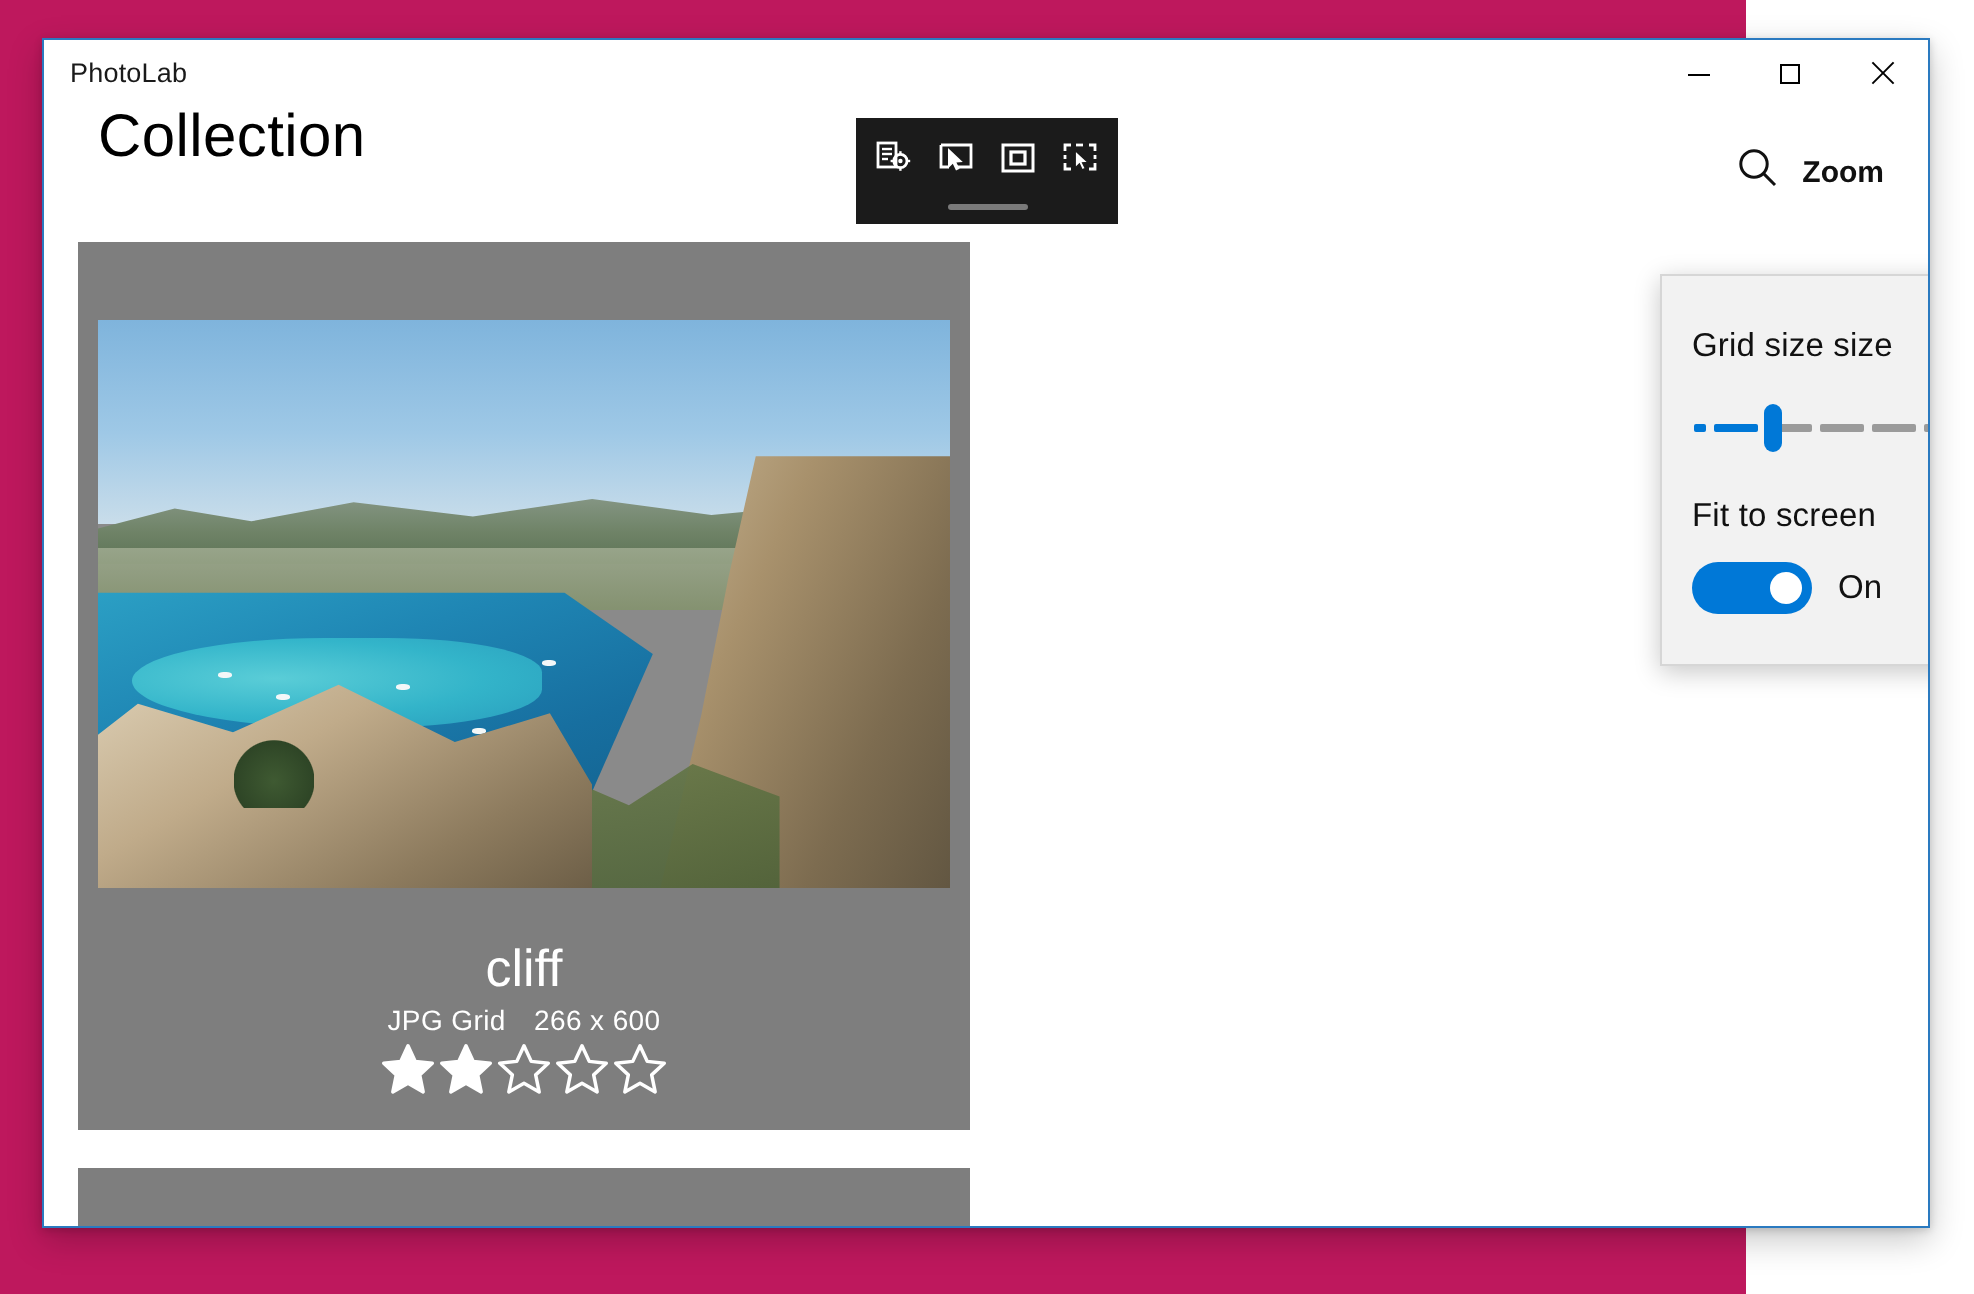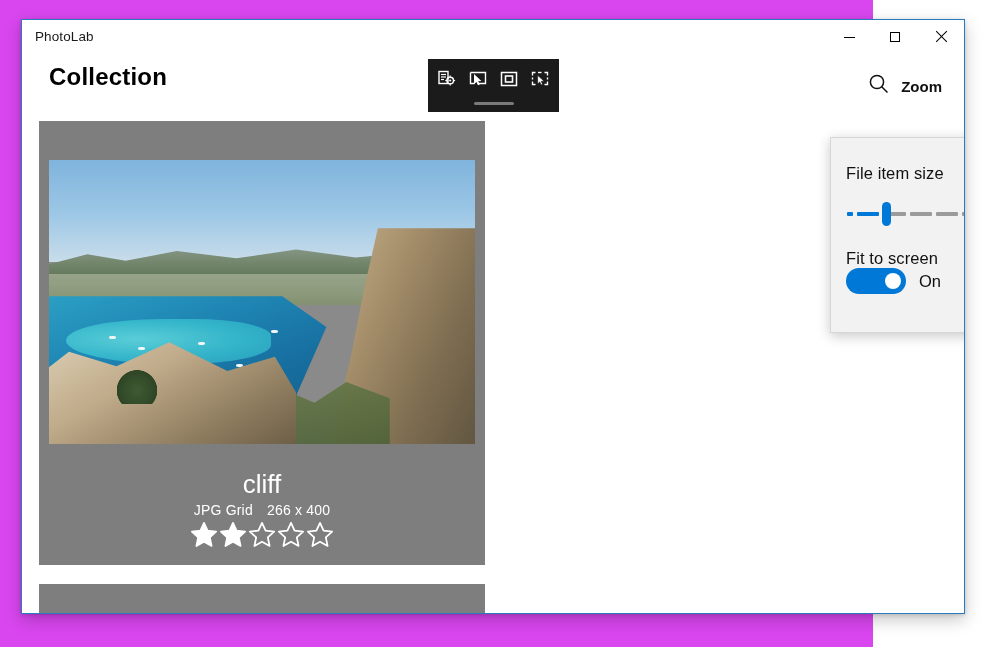--- a/index.html
+++ b/index.html
@@ -7,21 +7,21 @@
     width: 987px; height: 647px;
     background: #ffffff;
     font-family: "Liberation Sans", sans-serif;
     overflow: hidden;
   }
 
   #root {
     position: relative;
     width: 873px;
     height: 647px;
-    background: #d946ef;
+    background: #be185d;
   }
 
   
   .app-window {
     position: absolute;
     left: 21px; top: 19px;
     width: 944px; height: 595px;
     background: #ffffff;
     border: 1px solid #2a7ac0;
     box-sizing: border-box;
@@ -71,23 +71,23 @@
     left: -1px; top: 5px;
     width: 15px; height: 1px;
     background: #000;
   }
   .glyph-close:before { transform: rotate(45deg); }
   .glyph-close:after  { transform: rotate(-45deg); }
 
   
   .page-title {
     position: absolute;
-    left: 27px; top: 43px;
-    font-size: 24px;
-    font-weight: 700;
+    left: 27px; top: 32px;
+    font-size: 30px;
+    font-weight: 400;
     color: #000000;
     letter-spacing: 0.2px;
   }
 
   
   .inspect-toolbar {
     position: absolute;
     left: 406px; top: 39px;
     width: 131px; height: 53px;
     background: #1b1b1b;
@@ -226,20 +226,21 @@
     border-radius: 5px;
   }
 
   .flyout-label2 { margin-top: 18px; }
 
   
   .toggle-row {
     display: flex;
     align-items: center;
     gap: 13px;
+    margin-top: 13px;
   }
   .toggle {
     width: 60px; height: 26px;
     border-radius: 13px;
     background: #0078d7;
     position: relative;
     cursor: default;
   }
   .toggle .knob {
     position: absolute;
@@ -401,21 +402,21 @@
             <div class="cliff-rock-right"></div>
             <div class="cliff-greenpatch"></div>
             <div class="cliff-rock-front"></div>
             <div class="cliff-shrub"></div>
           </div>
         </div>
         <div class="card-meta">
           <div class="card-name">cliff</div>
           <div class="card-sub">
             <span>JPG Grid</span>
-            <span class="dim">266 x 400</span>
+            <span class="dim">266 x 600</span>
           </div>
           <div class="stars">
               <span>
                 <svg width="28" height="28" viewBox="0 0 24 24">
                   <polygon points="12,1.6 15.1,8.3 22.4,9.1 17,14.1 18.5,21.4 12,17.7 5.5,21.4 7,14.1 1.6,9.1 8.9,8.3" fill="#ffffff" stroke="#ffffff" stroke-width="1.5" stroke-linejoin="round"></polygon>
                 </svg>
               </span>
               <span>
                 <svg width="28" height="28" viewBox="0 0 24 24">
                   <polygon points="12,1.6 15.1,8.3 22.4,9.1 17,14.1 18.5,21.4 12,17.7 5.5,21.4 7,14.1 1.6,9.1 8.9,8.3" fill="#ffffff" stroke="#ffffff" stroke-width="1.5" stroke-linejoin="round"></polygon>
@@ -442,21 +443,21 @@
 
       <div class="card card-full">
         
         
       </div>
 
     </div>
 
     <div class="flyout">
       <div class="flyout-inner">
-        <div class="flyout-label">File item size</div>
+        <div class="flyout-label">Grid size size</div>
 
         <div class="slider">
           <div class="slider-track">
             <div class="seg filled tiny"></div>
             <div class="seg filled"></div>
             <div class="seg"></div>
             <div class="seg"></div>
             <div class="seg"></div>
             <div class="seg tiny"></div>
           </div>

